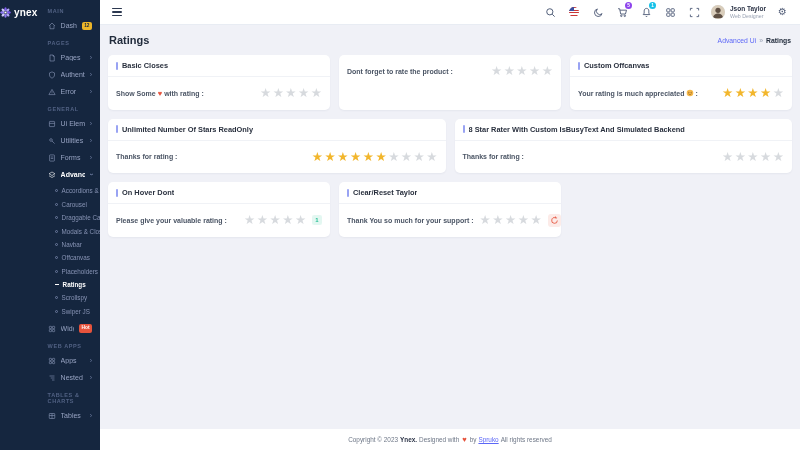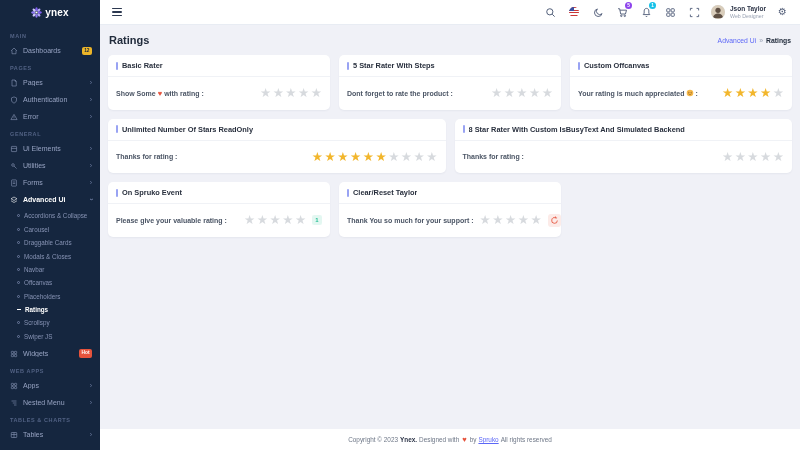--- a/index.html
+++ b/index.html
@@ -1,21 +1,21 @@
 <!DOCTYPE html>
 <html><head>
 <meta charset="utf-8">
 <style>
   * { margin:0; padding:0; box-sizing:border-box; }
   html,body { width:800px; height:450px; overflow:hidden; }
   body { font-family:"Liberation Sans", sans-serif; background:#f0f1f7; }
   .app { width:800px; height:450px; display:flex; }
 
   
-  .sidebar { width:100px; min-width:100px; background:#15263f; height:450px; display:flex; flex-direction:column; overflow:hidden; }
+  .sidebar { width:100px; min-width:100px; background:#15263f; height:450px; display:flex; flex-direction:row; overflow:hidden; }
   .logo-row { height:25px; display:flex; align-items:center; justify-content:center; gap:3px; flex:none; }
   .logo-ic { width:11px; height:11px; display:block; }
   .logo-text { color:#ffffff; font-weight:bold; font-size:10px; letter-spacing:.2px; }
   .side-nav { flex:1; overflow:hidden; padding-top:2px; }
   .side-cat { font-size:5.5px; font-weight:bold; letter-spacing:.6px; color:#526284; padding:6px 10px 3px 10px; text-transform:uppercase; }
   .side-item { display:flex; align-items:center; gap:5px; padding:4.5px 8px 4.5px 10px; font-size:7px; color:#97a3c2; cursor:pointer; }
   .side-item .ic { width:8px; height:8px; display:flex; color:#8b98b9; }
   .side-item .ic svg { width:8px; height:8px; }
   .side-item .lbl { flex:1; white-space:nowrap; overflow:hidden; }
   .side-item.active { color:#ffffff; font-weight:bold; }
@@ -374,42 +374,38 @@
           <span class="bc-parent">Advanced Ui</span>
           <span class="bc-sep">»</span>
           <span class="bc-cur">Ratings</span>
         </div>
       </div>
       <div id="card-rows">
           <div class="cards-row cols-3">
             <div class="card">
               <div class="card-header">
                 <span class="accent"></span>
-                <span class="card-title">Basic Rater</span>
+                <span class="card-title">Basic Closes</span>
               </div>
               <div class="card-body">
                 <div class="body-text">
                   <span>Show Some </span>
                   <span class="heart">♥</span>
                   <span> with rating :</span>
                 </div>
                 <div class="stars">
                   <span class="star empty">★</span>
                   <span class="star empty">★</span>
                   <span class="star empty">★</span>
                   <span class="star empty">★</span>
                   <span class="star empty">★</span>
                 </div>
               </div>
             </div>
             <div class="card">
-              <div class="card-header">
-                <span class="accent"></span>
-                <span class="card-title">5 Star Rater With Steps</span>
-              </div>
               <div class="card-body">
                 <div class="body-text">
                   <span>Dont forget to rate the product :</span>
                 </div>
                 <div class="stars">
                   <span class="star empty">★</span>
                   <span class="star empty">★</span>
                   <span class="star empty">★</span>
                   <span class="star empty">★</span>
                   <span class="star empty">★</span>
@@ -484,21 +480,21 @@
                   <span class="star empty">★</span>
                   <span class="star empty">★</span>
                 </div>
               </div>
             </div>
           </div>
           <div class="cards-row cols-3">
             <div class="card">
               <div class="card-header">
                 <span class="accent"></span>
-                <span class="card-title">On Spruko Event</span>
+                <span class="card-title">On Hover Dont</span>
               </div>
               <div class="card-body">
                 <div class="body-text">
                   <span>Please give your valuable rating :</span>
                 </div>
                 <div class="stars">
                   <span class="star empty">★</span>
                   <span class="star empty">★</span>
                   <span class="star empty">★</span>
                   <span class="star empty">★</span>

